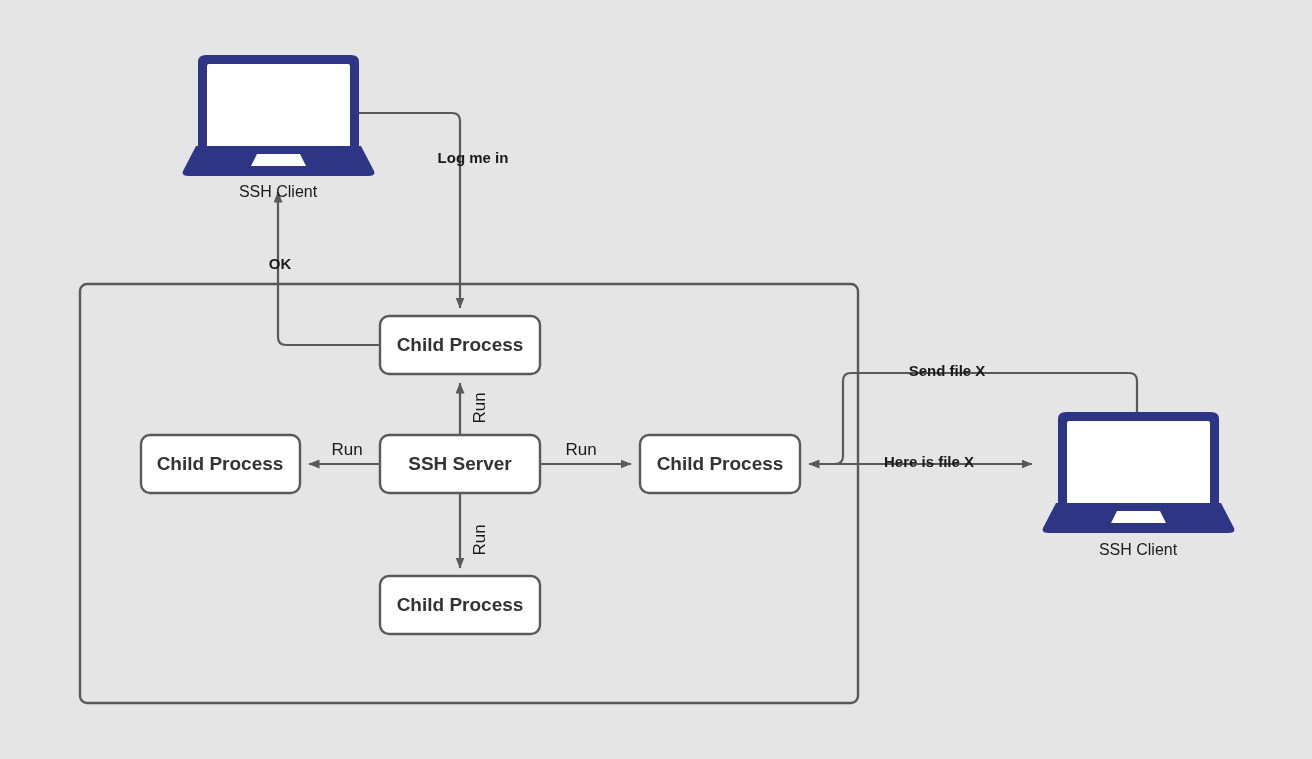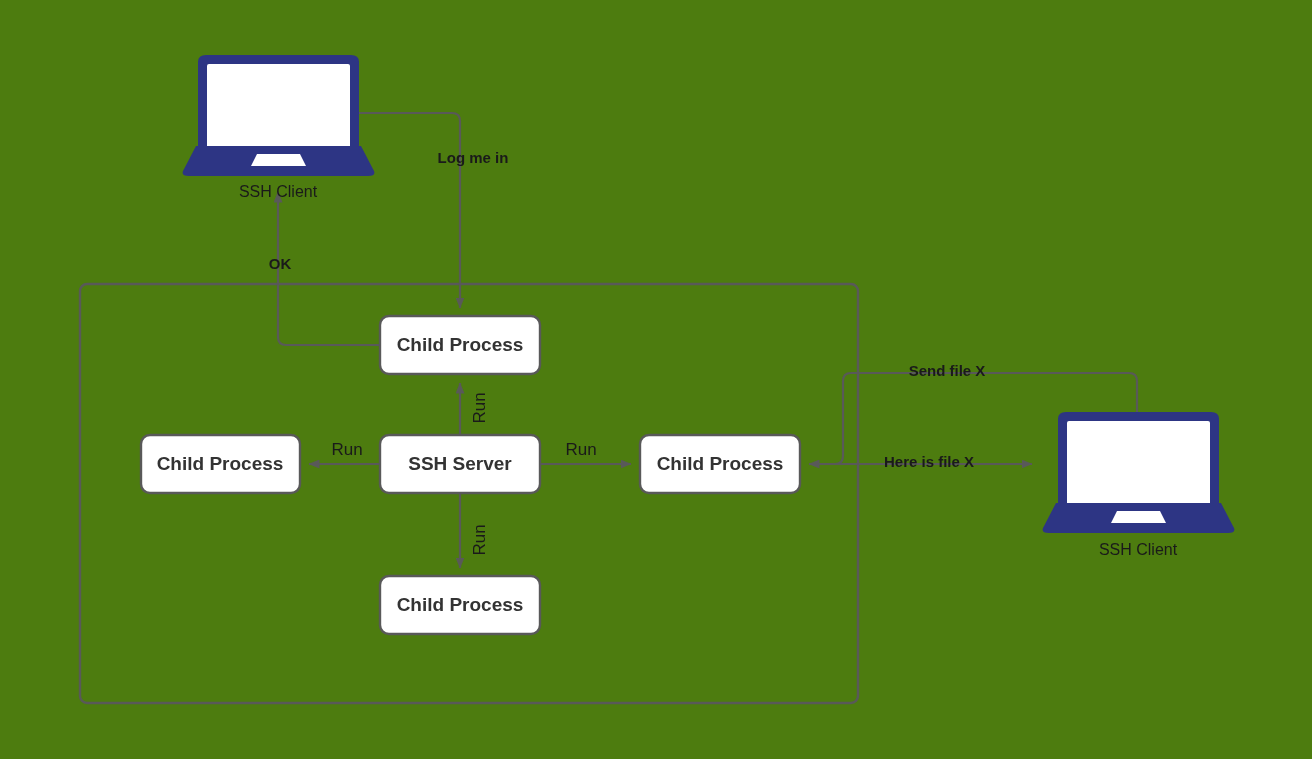--- a/index.html
+++ b/index.html
@@ -8,21 +8,21 @@
     padding: 0;
     background: #ffffff;
   }
   body {
     font-family: "Liberation Sans", sans-serif;
   }
   #canvas {
     position: relative;
     width: 1312px;
     height: 759px;
-    background: #4d7c0f;
+    background: #e5e5e5;
     overflow: hidden;
   }
   #diagram-svg {
     position: absolute;
     left: 0;
     top: 0;
     width: 1312px;
     height: 759px;
   }
   .node-label {

